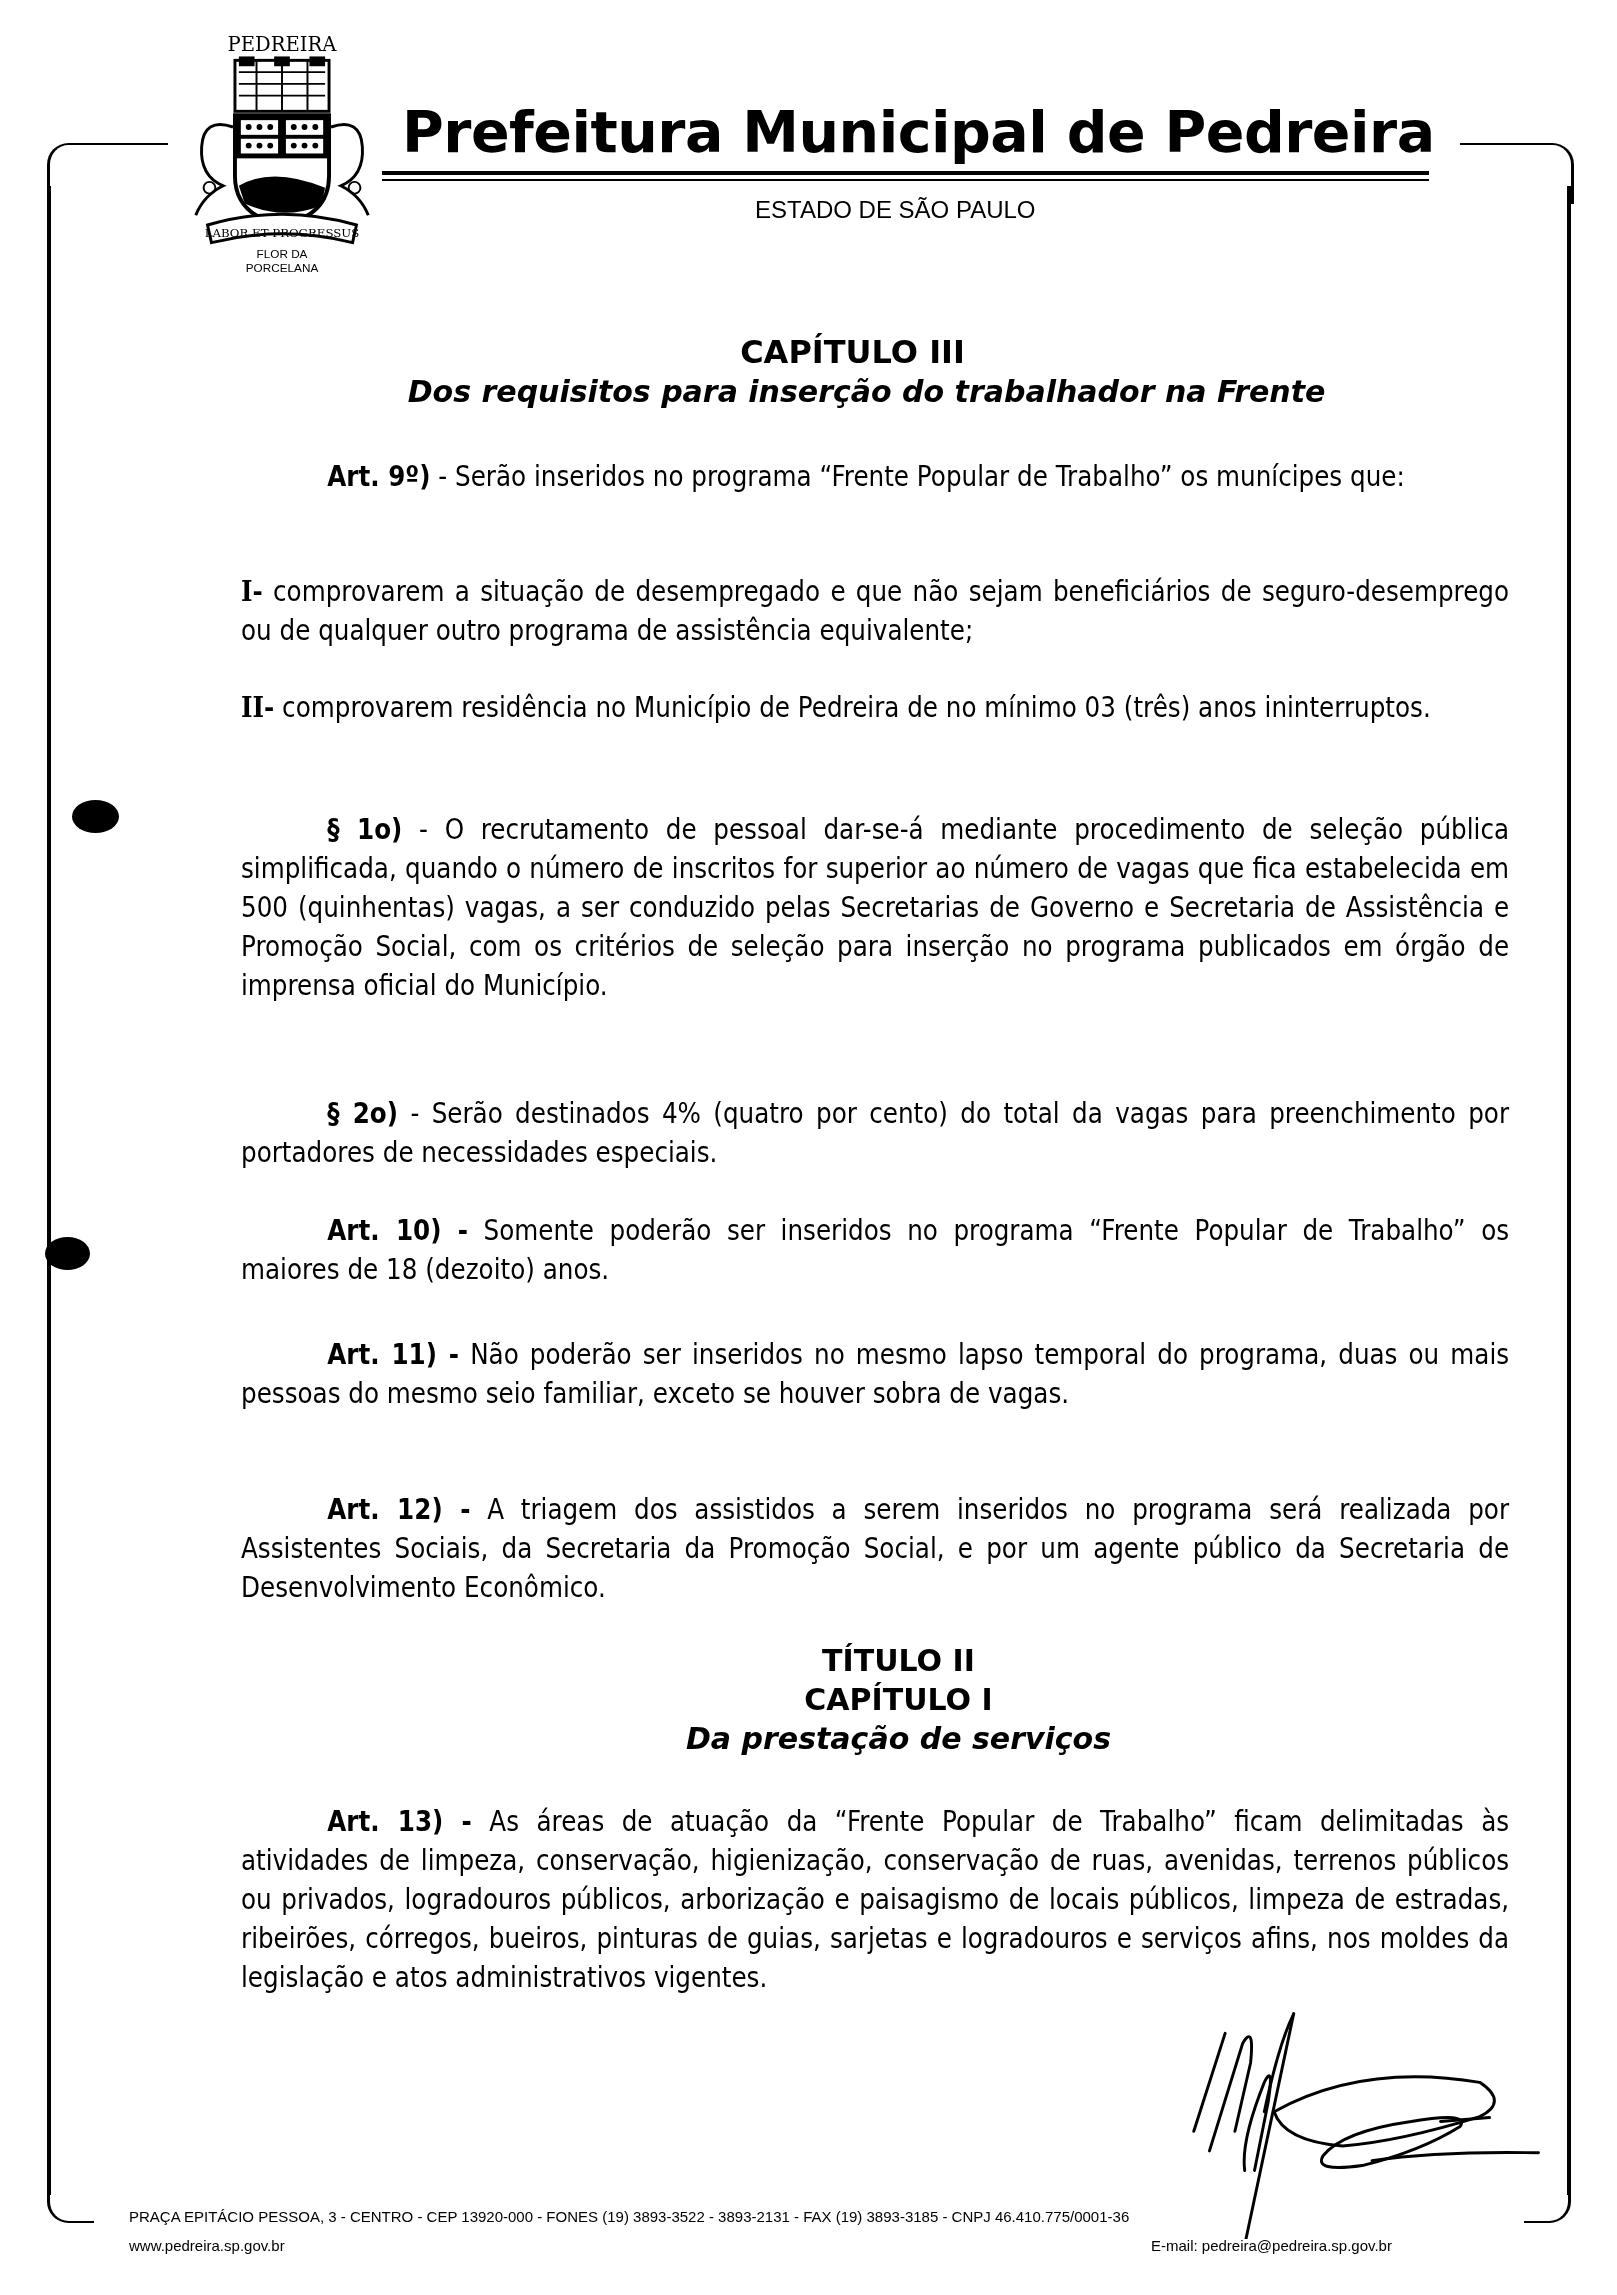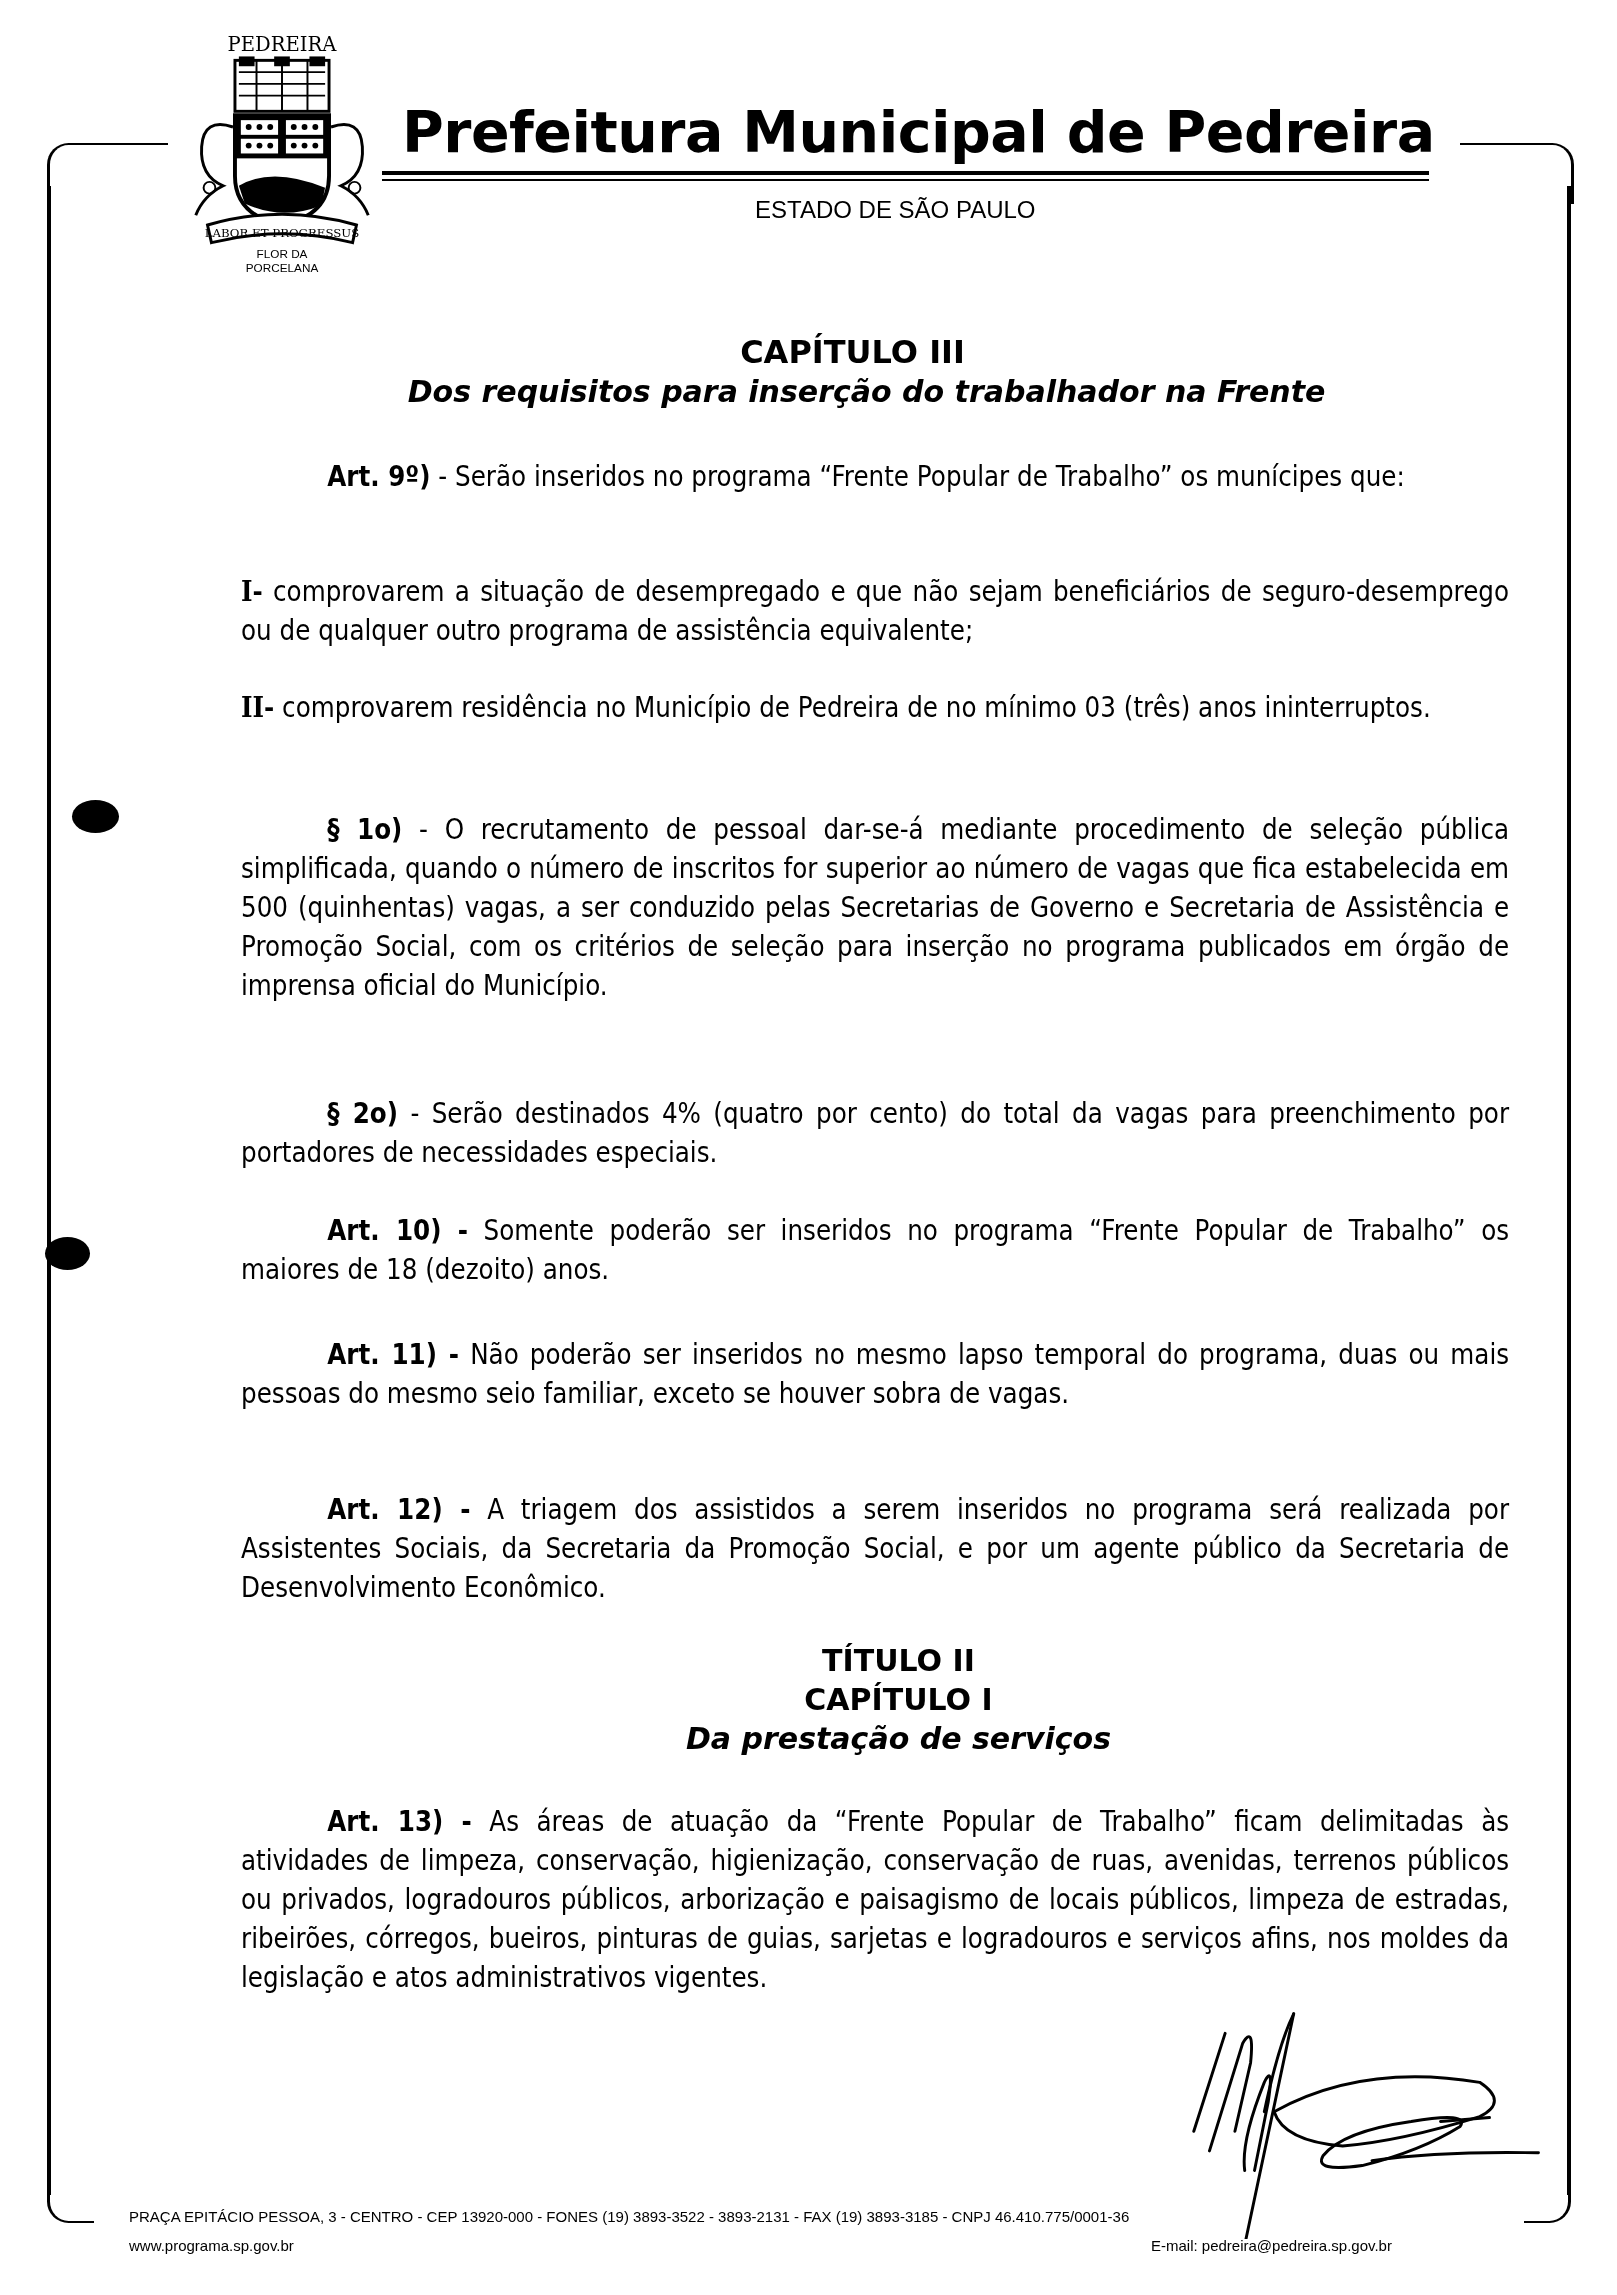--- a/index.html
+++ b/index.html
@@ -152,15 +152,15 @@
     <path d="M130 10 Q115 40 100 110"></path>
     <path d="M130 10 L76 265"></path>
     <path d="M110 110 Q200 60 320 80 Q350 100 320 115 Q240 140 180 145 Q120 140 110 110 Z"></path>
     <path d="M160 155 Q180 130 250 120 Q310 110 300 125 Q260 150 200 165 Q150 172 160 155"></path>
     <path d="M210 160 Q280 150 380 152"></path>
     <path d="M280 120 L330 116"></path>
   </g>
 </svg>
 
 <div class="abs footer" style="left:129px;top:2208px;">PRAÇA EPITÁCIO PESSOA, 3 - CENTRO - CEP 13920-000 - FONES (19) 3893-3522 - 3893-2131 - FAX (19) 3893-3185 - CNPJ 46.410.775/0001-36</div>
-<div class="abs footer" style="left:129px;top:2237px;">www.programa.sp.gov.br</div>
+<div class="abs footer" style="left:129px;top:2237px;">www.pedreira.sp.gov.br</div>
 <div class="abs footer" style="left:1151px;top:2237px;">E-mail: pedreira@pedreira.sp.gov.br</div>
 
 
 </body></html>

